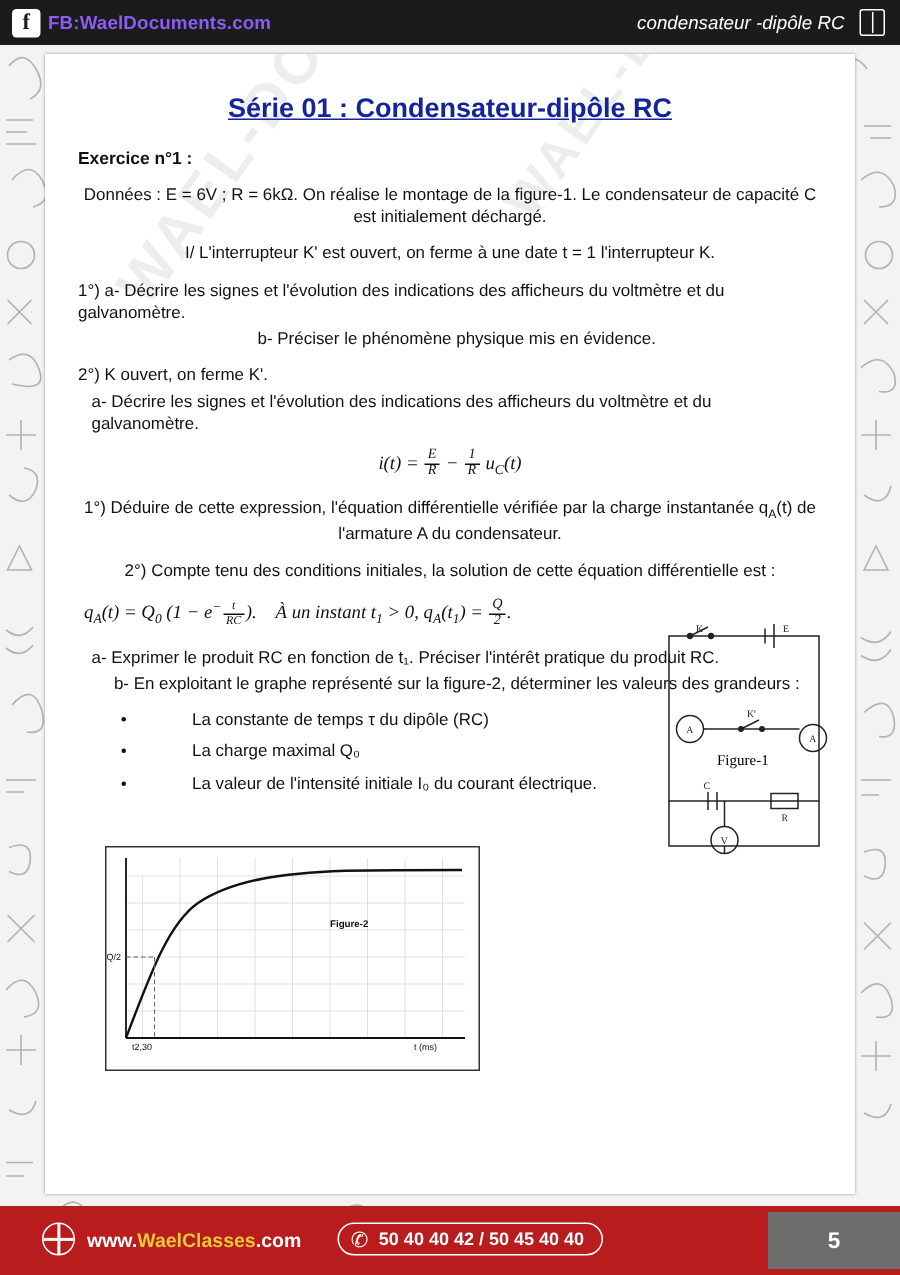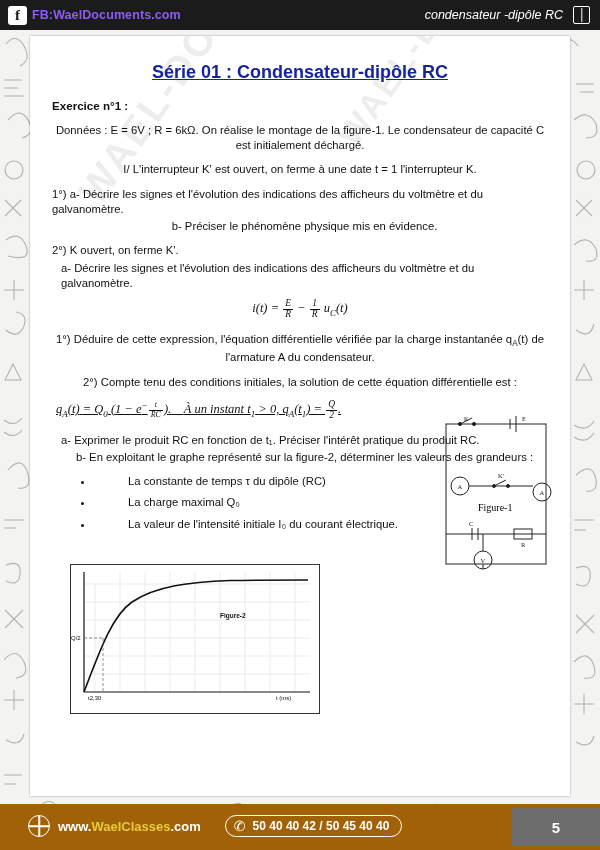--- a/index.html
+++ b/index.html
@@ -157,21 +157,21 @@
     left: 40px; top: 528px;
     width: 250px; height: 150px;
     z-index: 4;
   }
 
   
   .bottombar {
     position: absolute;
     left: 0; bottom: 0;
     width: 600px; height: 46px;
-    background: #a16207;
+    background: #b91c1c;
     z-index: 6;
     margin-top: 44px;
   }
   .bottom-inner {
     position: absolute;
     left: 28px; top: 7px;
     height: 30px;
     display: flex; align-items: center;
     gap: 8px;
   }
@@ -307,21 +307,21 @@
           <span class="num">1</span>
           <span class="den">R</span>
         </span>
         <span>u</span><sub>C</sub><span>(t)</span>
       </div>
 
       <p class="para"><span>1°) Déduire de cette expression, l'équation différentielle vérifiée par la charge instantanée q</span><sub>A</sub><span>(t) de l'armature A du condensateur.</span></p>
 
       <p class="para">2°) Compte tenu des conditions initiales, la solution de cette équation différentielle est :</p>
 
-      <div class="mathline" style="text-align:left; padding-left:4px;text-decoration:underline;">
+      <div class="mathline" style="text-align:left; padding-left:4px;">
         <span>q</span><sub>A</sub><span>(t)</span>
         <span>= Q</span><sub>0</sub>
         <span>(</span><span>1 − e</span><sup>−</sup><span class="frac" style="font-size:8px;"><span class="num">t</span><span class="den">RC</span></span><span>)</span><span>.</span>
         &nbsp;&nbsp;
         <span>À un instant t</span><sub>1</sub>
         <span>&gt; 0,  q</span><sub>A</sub><span>(t</span><sub>1</sub><span>) =</span>
         <span class="frac"><span class="num">Q</span><span class="den">2</span></span><span>.</span>
       </div>
 
       <p class="tight indent">a- Exprimer le produit RC en fonction de t₁. Préciser l'intérêt pratique du produit RC.</p>

